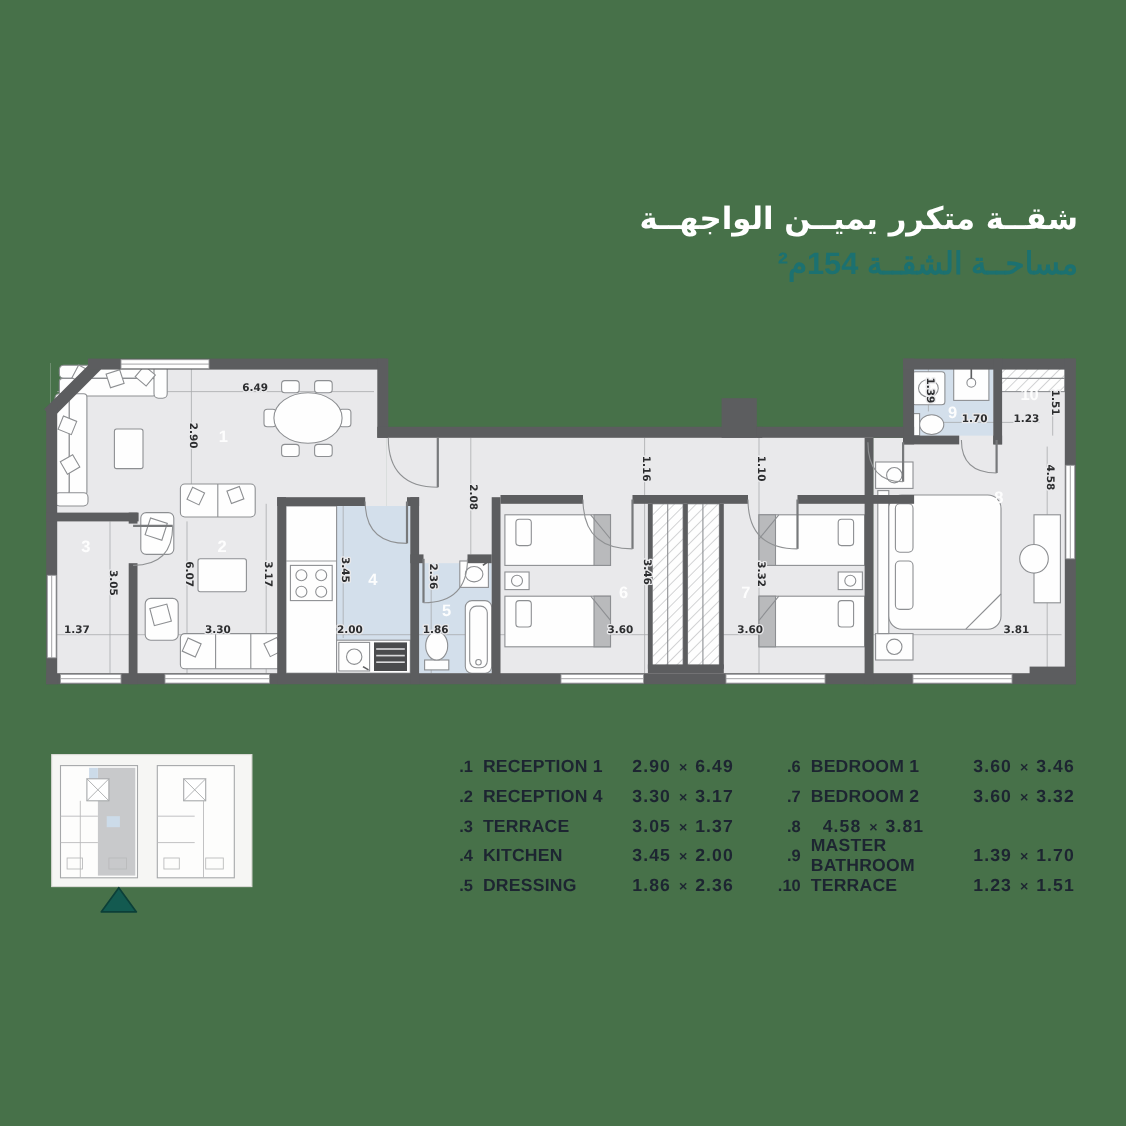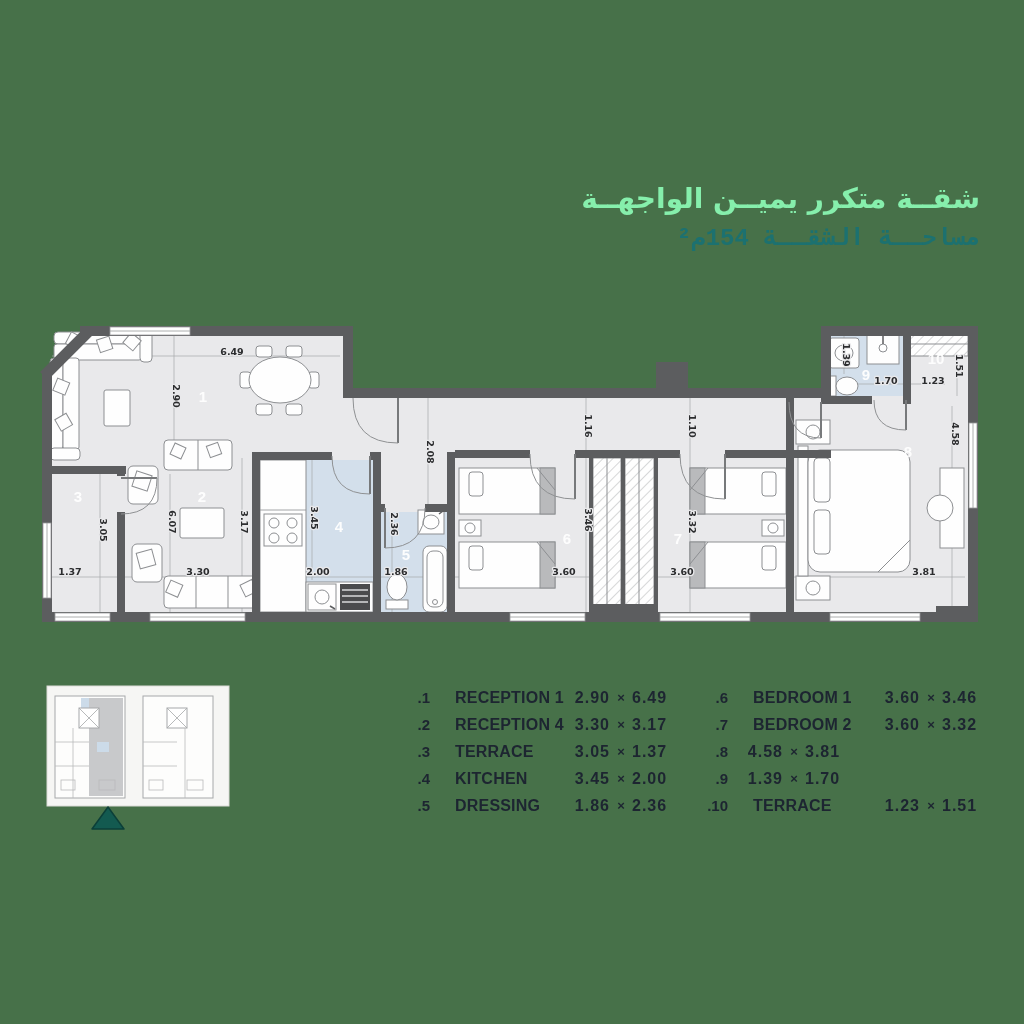--- a/index.html
+++ b/index.html
@@ -1,28 +1,28 @@
 <!DOCTYPE html>
 <html><head>
 <meta charset="utf-8">
 <style>
   html,body{margin:0;padding:0;}
   body{width:1024px;height:1024px;background:#477149;position:relative;overflow:hidden;
        font-family:"Liberation Sans",sans-serif;}
   .title{position:absolute;top:182px;right:44px;text-align:right;direction:rtl;}
-  .t1{font-family:"DejaVu Sans",sans-serif;font-weight:bold;font-size:28px;color:#86efac;}
-  .t2{font-family:Liberation Mono, monospace;font-weight:bold;font-size:24px;color:#1C7170;margin-top:8px;}
+  .t1{font-family:"DejaVu Sans",sans-serif;font-weight:bold;font-size:28px;color:#ffffff;}
+  .t2{font-family:Liberation Sans, sans-serif;font-weight:bold;font-size:28px;color:#1C7170;margin-top:8px;}
   .plan{position:absolute;left:40px;top:318px;}
   .keyplan{position:absolute;left:45px;top:682px;}
   .legend{position:absolute;top:684px;display:flex;flex-direction:column;}
   .legend.l{left:404px;width:280px;}
   .legend.r{left:702px;width:292px;}
   .lrow{display:flex;align-items:center;height:27px;color:#1D2531;font-weight:bold;}
   .lnum{width:26px;text-align:right;margin-right:9px;font-size:15px;}
-  .lname{flex:1;font-size:16px;letter-spacing:0.2px;margin-left:16px;}
+  .lname{flex:1;font-size:16px;letter-spacing:0.2px;}
   .ld1{width:46px;text-align:right;font-size:16px;letter-spacing:1px;}
   .lx{width:22px;text-align:center;font-size:13px;}
   .ld2{width:52px;text-align:left;font-size:16px;letter-spacing:1px;}
   .dim{font:600 9.5px "DejaVu Sans",sans-serif;fill:#2C2D2F;text-anchor:middle;
        paint-order:stroke;stroke:#e9e9eb;stroke-width:2.5px;stroke-linejoin:round;}
   .rnum{font:bold 15px "Liberation Sans",sans-serif;fill:#ffffff;text-anchor:middle;opacity:.95;}
   .furn{fill:#fefefe;stroke:#8d8f92;stroke-width:1;}
   .wall{fill:#5C5D5F;}
   .win{fill:#ffffff;stroke:#98999b;stroke-width:0.8;}
   .winl{stroke:#98999b;stroke-width:0.8;}
@@ -464,20 +464,21 @@
     <span class="ld2">3.32</span>
   </div>
   <div class="lrow">
     <span class="lnum">.8</span>
     <span class="ld1">4.58</span>
     <span class="lx">×</span>
     <span class="ld2">3.81</span>
   </div>
   <div class="lrow">
     <span class="lnum">.9</span>
+    <span class="lname">MASTER BATHROOM</span>
     <span class="ld1">1.39</span>
     <span class="lx">×</span>
     <span class="ld2">1.70</span>
   </div>
   <div class="lrow">
     <span class="lnum">.10</span>
     <span class="lname">TERRACE</span>
     <span class="ld1">1.23</span>
     <span class="lx">×</span>
     <span class="ld2">1.51</span>

